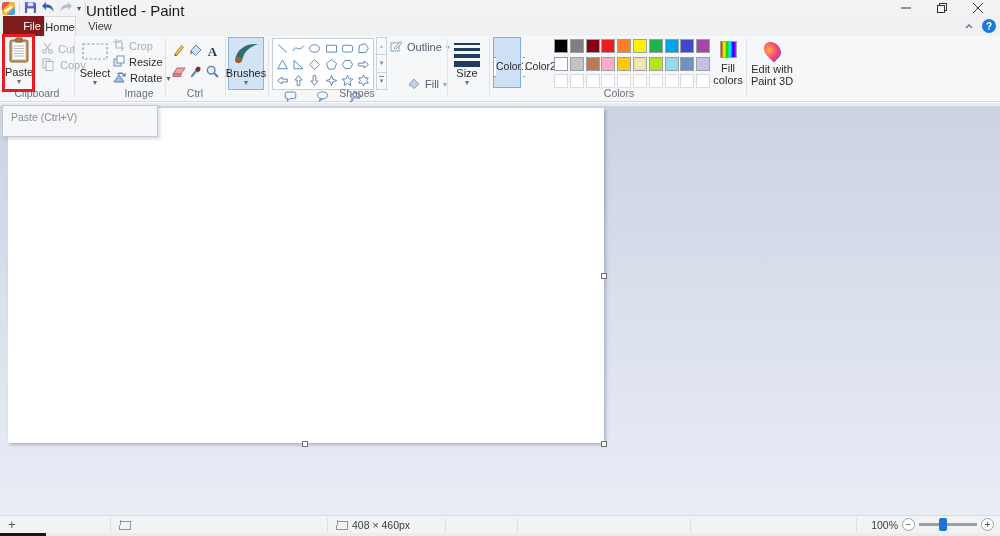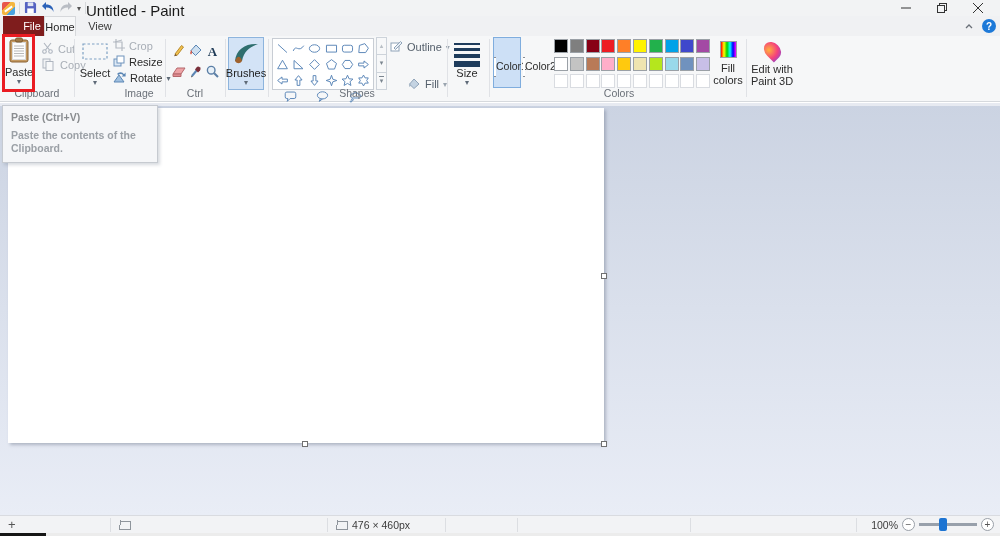--- a/index.html
+++ b/index.html
@@ -59,21 +59,21 @@
   .colorbtn .lbl { font-size:10.5px; line-height:11px; color:#2b2b2b; }
   .palette { position:absolute; left:554px; top:3px; display:flex; flex-direction:column; gap:3.5px; }
   .pal-row { gap:1.8px; }
   .swatch { width:14px; height:14px; border:1px solid #9aa0a6; background:#fff; }
   .swatch.empty { border:1px solid #d9dce1; }
   .rainbow { width:17px; height:17px; border:1px solid #9aa0a6; background:linear-gradient(90deg,#ff0000,#ffff00,#00d000,#00ffff,#0000ff,#ff00ff); }
   .p3d { width:15px; height:19px; border-radius:50% 50% 50% 0; transform:rotate(-45deg); background:radial-gradient(circle at 35% 35%,#ffb13d,#f5407c 55%,#7a4bdc); }
 
   
   .annotation { position:absolute; left:2px; top:34px; width:33px; height:58px; border:3px solid #ea1c22; z-index:50; }
-  .tooltip { position:absolute; left:2px; top:105px; width:156px; background:#f5f6f8; border:1px solid #c6cad0; box-shadow:2px 2px 3px rgba(100,110,130,.25); padding:5px 8px 7px 8px; z-index:40;font-weight:bold; }
+  .tooltip { position:absolute; left:2px; top:105px; width:156px; background:#f5f6f8; border:1px solid #c6cad0; box-shadow:2px 2px 3px rgba(100,110,130,.25); padding:5px 8px 7px 8px; z-index:40; }
   .tooltip .t1 { color:#8a8d90; font-size:10.5px; margin-bottom:6px; }
   .tooltip .t2 { color:#9ba0a6; font-size:10.5px; line-height:13px; width:130px; }
 
   
   .workspace { position:absolute; left:0; top:103px; width:1000px; height:412px; background:linear-gradient(#cbd3e2,#e9edf6); }
   .workspace::before { content:""; position:absolute; left:0; top:0; width:100%; height:3px; background:#e7eaf1; }
   .canvas { position:absolute; left:8px; top:5px; width:596px; height:335px; background:#ffffff; box-shadow:2px 2px 3px rgba(110,120,140,.45); }
   .handle { position:absolute; width:6px; height:6px; background:#fff; border:1px solid #707070; }
 
   
@@ -469,30 +469,29 @@
 
 <div class="workspace">
   <div class="canvas"></div>
   <div class="handle" style="left:601px; top:170px;"></div>
   <div class="handle" style="left:302px; top:338px;"></div>
   <div class="handle" style="left:601px; top:338px;"></div>
 </div>
 
 <div class="tooltip">
   <div class="t1">Paste (Ctrl+V)</div>
-  <div class="t2">Paste the contents of the Clipboard.</div>
 </div>
 
 <div class="statusbar">
   <span style="position:absolute; left:8px; top:1px; font-size:13px; color:#555;">+</span>
   <span class="ssep" style="left:110px;"></span>
   <span class="sicon" style="left:119px;"></span>
   <span class="ssep" style="left:327px;"></span>
   <span class="sicon" style="left:336px;"></span>
-  <span style="position:absolute; left:352px; top:3px;">476 × 460px</span>
+  <span style="position:absolute; left:352px; top:3px;">408 × 460px</span>
   <span class="ssep" style="left:445px;"></span>
   <span class="ssep" style="left:517px;"></span>
   <span class="ssep" style="left:690px;"></span>
   <span class="ssep" style="left:856px;"></span>
   <span style="position:absolute; left:868px; top:3px; width:30px; text-align:right;">100%</span>
   <div class="zoomctrl" style="left:902px;">
     <span class="zcircle">−</span>
     <span class="ztrack">
         <span class="zthumb"></span>
       </span>

